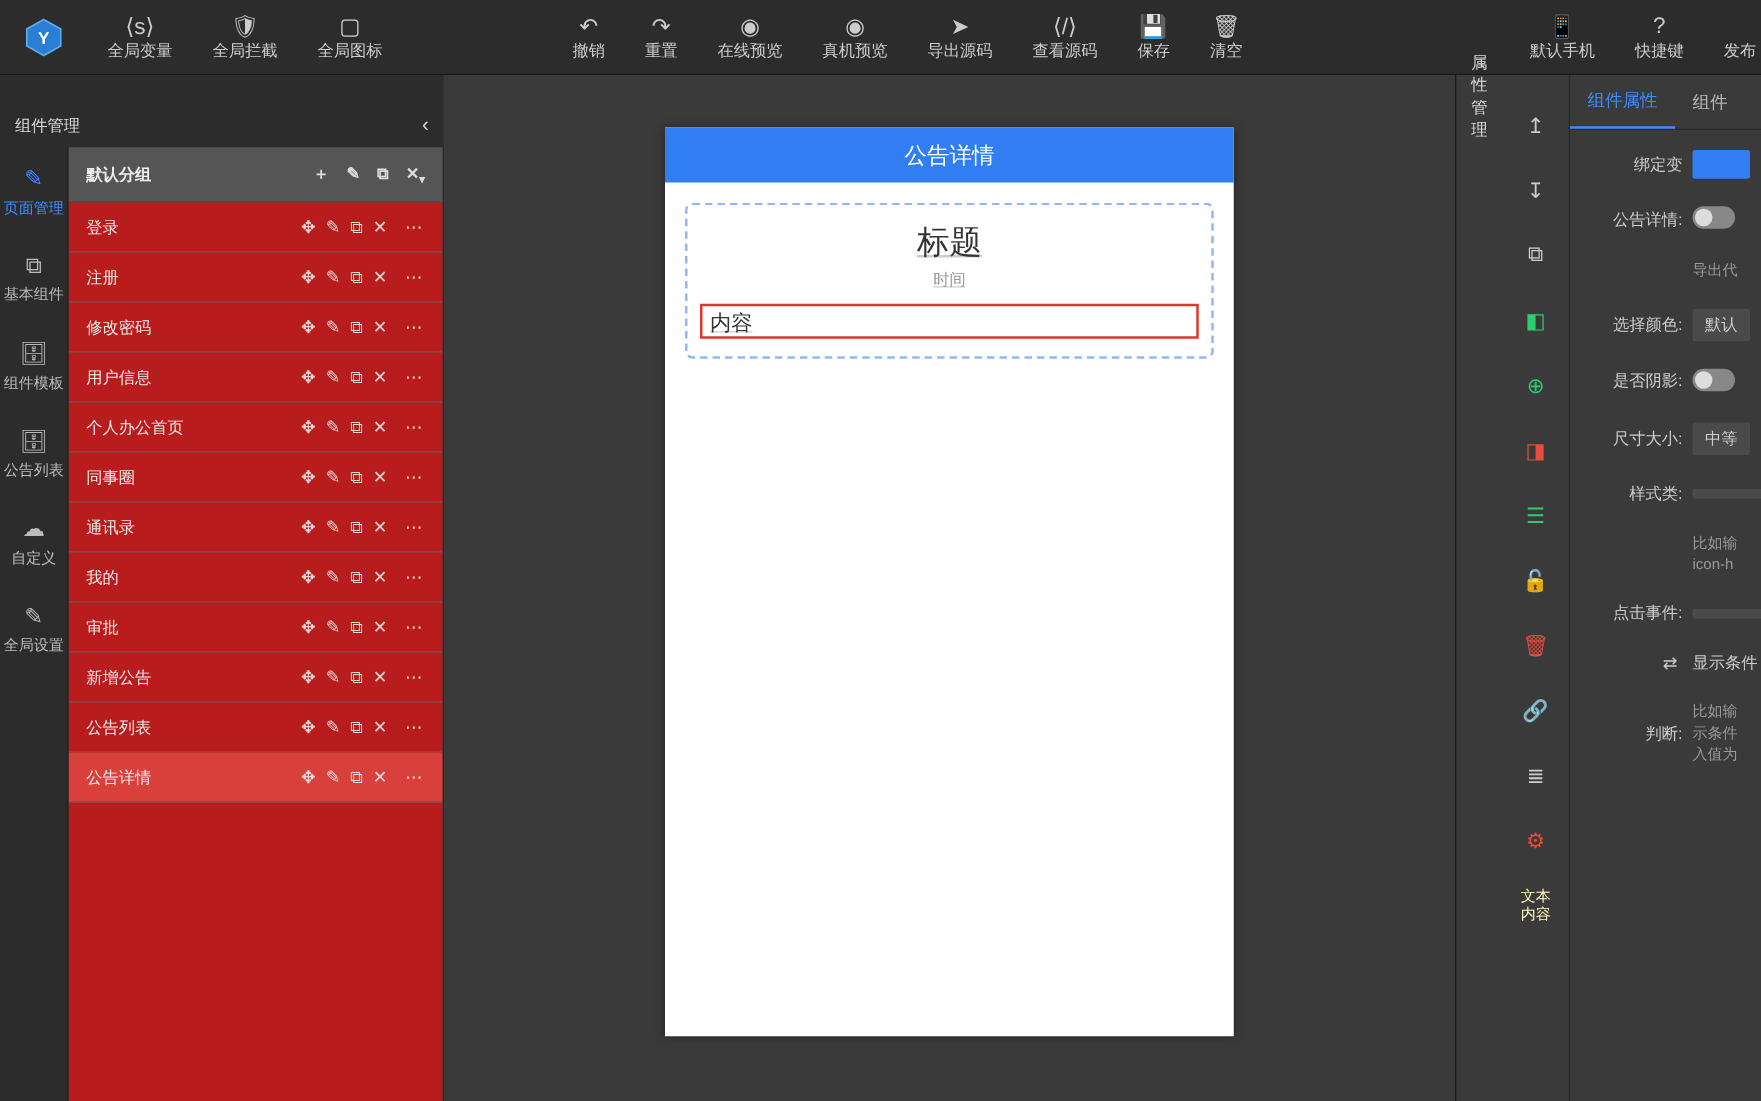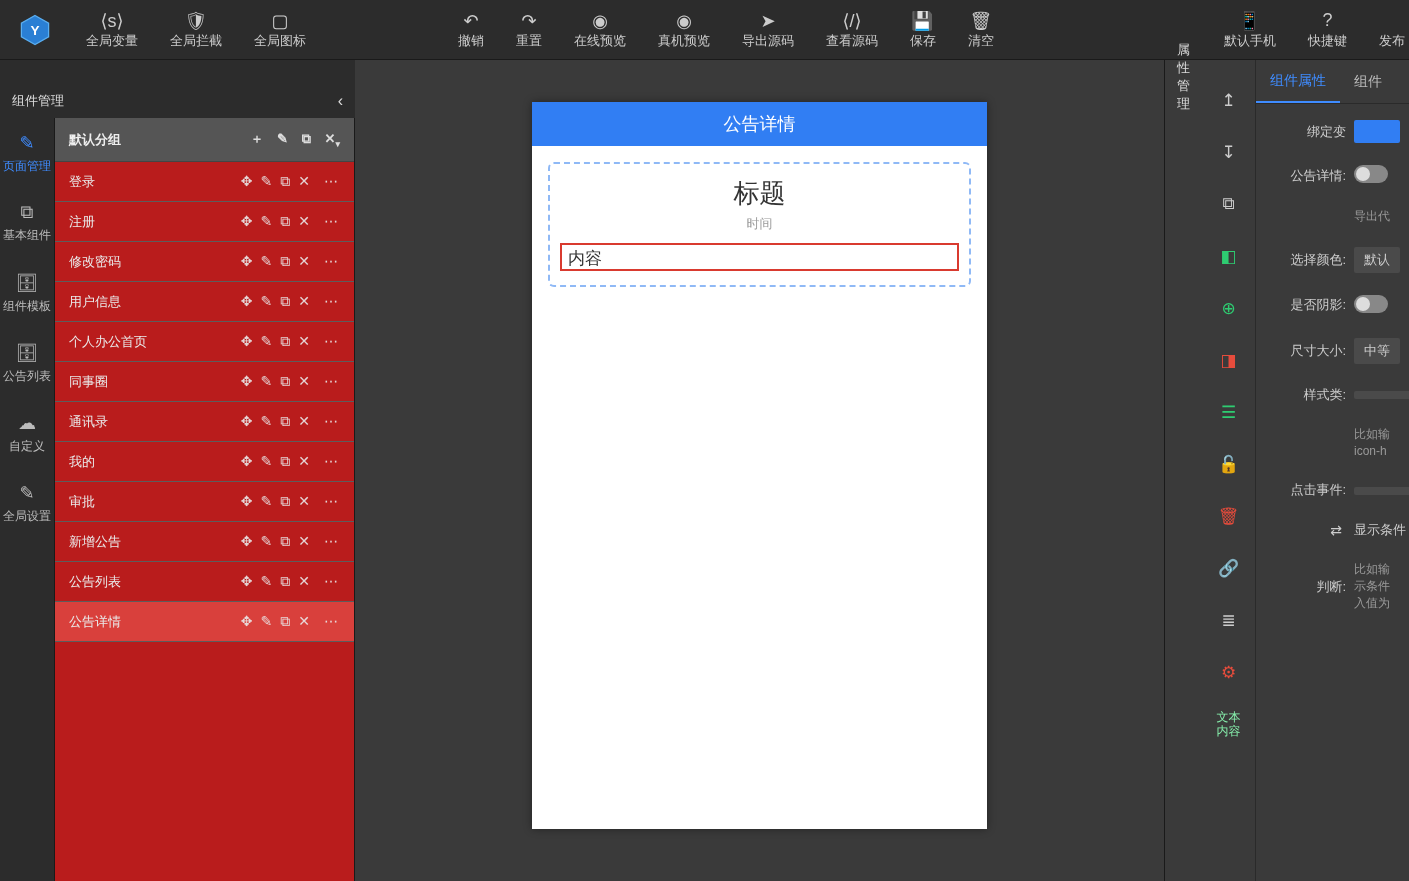--- a/index.html
+++ b/index.html
@@ -75,21 +75,21 @@
 .phone {
   width:455px; height:727px; background:#fff; margin-top:42px; position:relative;
   box-shadow:0 0 8px rgba(0,0,0,.4);
 }
 .phone-hdr {
   height:44px; background:#317ef3; color:#fff; display:flex; align-items:center; justify-content:center;
   font-size:18px;
 }
 .phone-body { padding:16px;}
 .card {
-  border:2px dashed #8fb9f6; border-radius:6px; padding:12px 10px 14px;
+  border:2px dashed #8fb9f6; border-radius:6px; padding:12px 10px 14px;text-decoration:underline;
 }
 .card-title { text-align:center; font-size:26px; color:#333;}
 .card-time { text-align:center; font-size:13px; color:#999; margin-top:4px;}
 .card-content {
   margin-top:10px; border:2px solid #d93a2f; padding:2px 6px; font-size:17px; color:#333;
   height:28px;
 }
 .right-panel {
   width:245px; background:#3a3a3a; border-left:1px solid #1a1a1a;
   display:flex; flex-direction:row;
@@ -97,21 +97,21 @@
 .right-iconbar {
   width:54px; background:#3a3a3a; border-right:1px solid #2a2a2a; display:flex; flex-direction:column; align-items:center;
   padding-top:14px;
 }
 .right-iconbar .ritem {
   width:36px; height:36px; margin:8px 0; display:flex; align-items:center; justify-content:center;
   cursor:pointer; color:#ccc; font-size:17px;
 }
 .right-iconbar .ritem.green { color:#2ecc71;}
 .right-iconbar .ritem.red { color:#e74c3c;}
-.right-iconbar .text-item { font-size:12px; color:#86efac; text-align:right; margin-top:12px; line-height:1.2;}
+.right-iconbar .text-item { font-size:12px; color:#fef9c3; text-align:right; margin-top:12px; line-height:1.2;}
 .right-content { flex:1; display:flex; }
 .rc-header { height:34px; display:flex; align-items:center; padding:0 12px; color:#ddd;}
 .rc-tabs { height:44px; display:flex; border-bottom:1px solid #2a2a2a;}
 .rc-tab { padding:0 14px; display:flex; align-items:center; cursor:pointer; color:#bbb; font-size:14px;}
 .rc-tab.active { color:#3f8cff; border-bottom:2px solid #3f8cff;text-align:center;}
 .rc-body { padding:16px 12px; overflow:hidden;}
 .prop-row { display:flex; align-items:center; margin-bottom:22px;}
 .prop-row .lbl { width:78px; text-align:right; color:#ccc; font-size:13px; margin-right:8px;}
 .prop-row .val { flex:1;}
 .prop-row .btn-blue { background:#317ef3; color:#fff; padding:4px 16px; border-radius:2px; cursor:pointer; font-size:13px; display:inline-block;}

